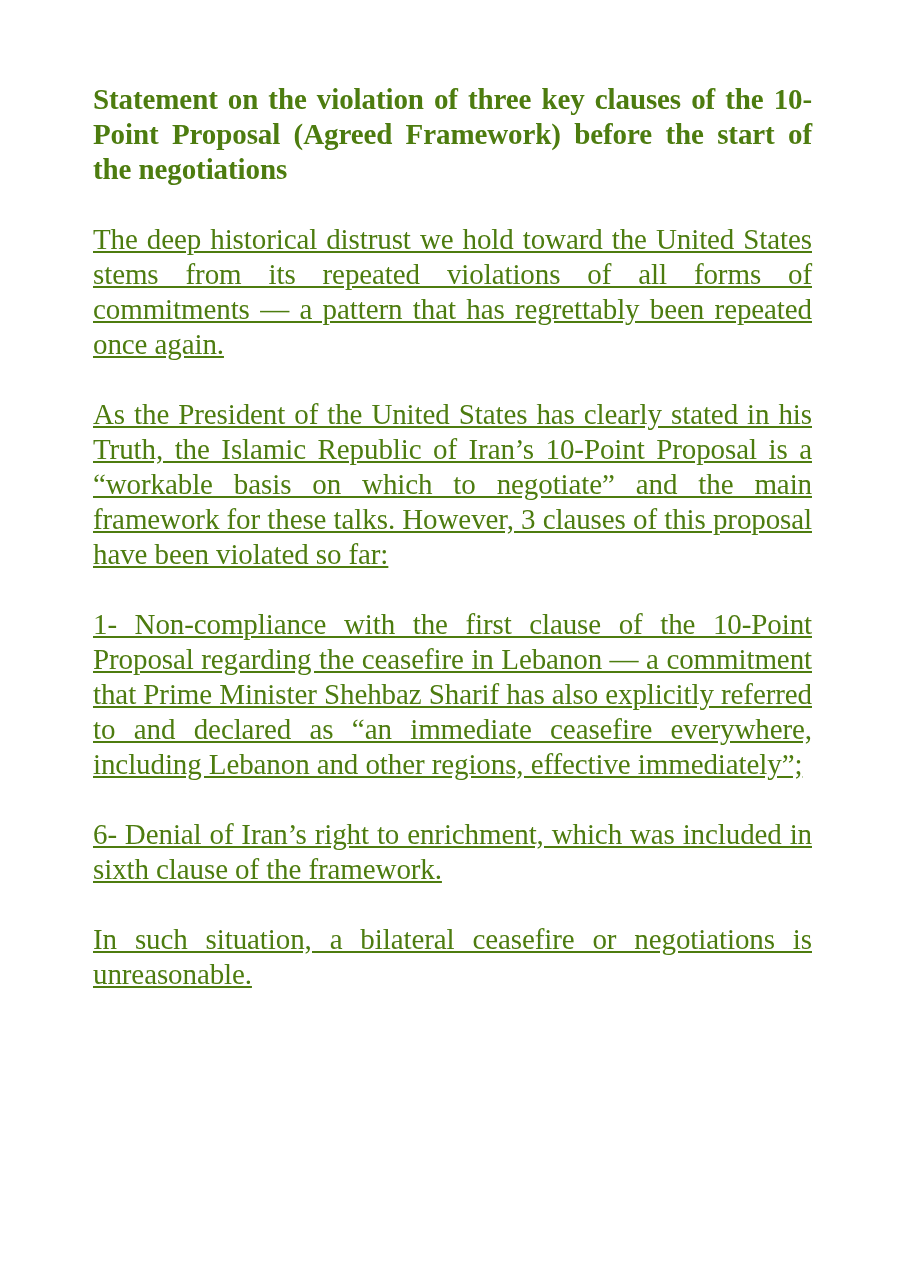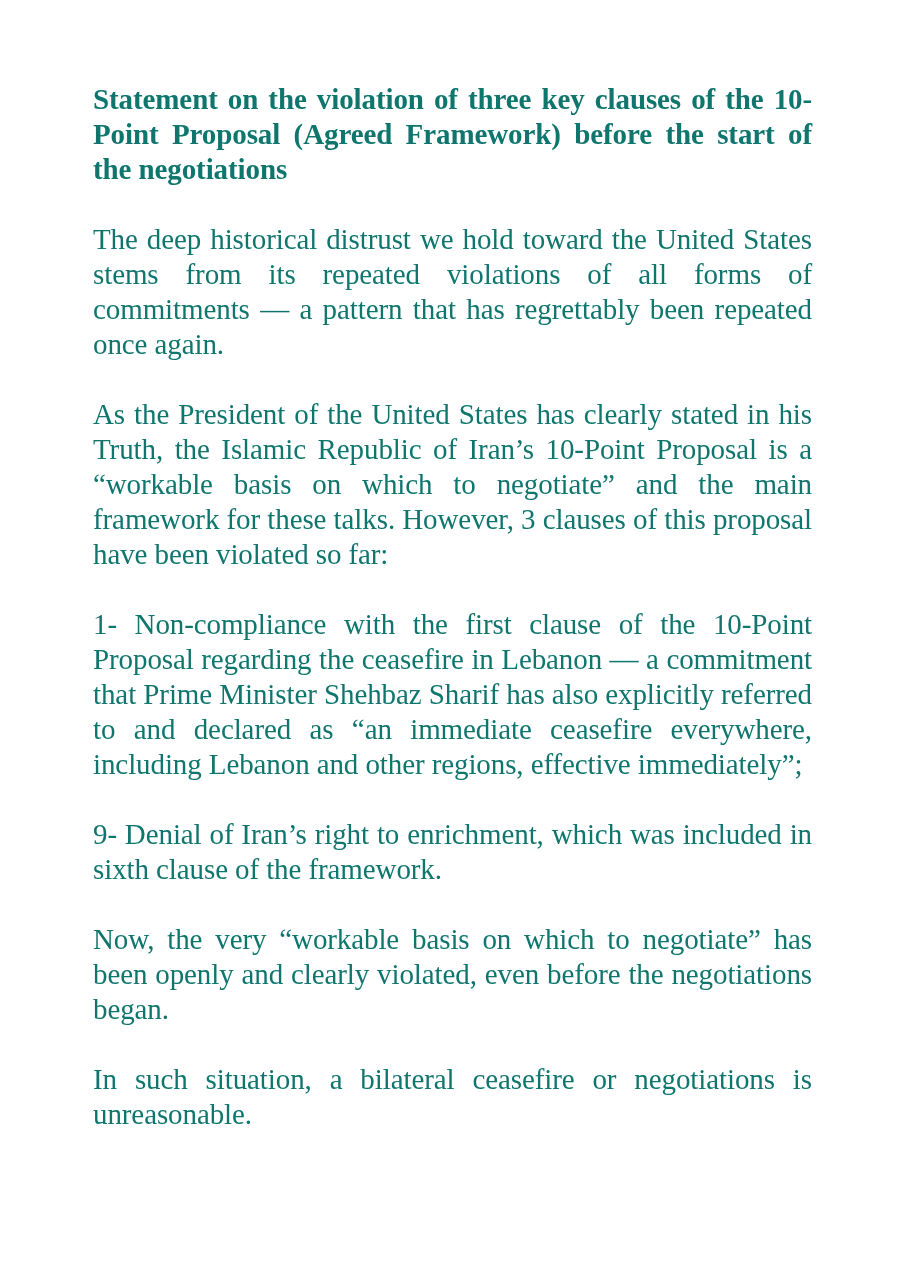--- a/index.html
+++ b/index.html
@@ -15,46 +15,46 @@
   .page {
     box-sizing: border-box;
     width: 905px;
     height: 1280px;
     background: #ffffff;
     padding: 82px 93px 0 93px;
     font-family: "Liberation Serif", "DejaVu Serif", serif;
     font-size: 29px;
     line-height: 35px;
     letter-spacing: -0.1px;
-    color: #0f766e;
+    color: #4d7c0f;
     text-align: justify;
     text-justify: inter-word;
   }
   .doc-title {
     font-size: 29px;
     line-height: 35px;
     font-weight: bold;
     margin: 0 0 35px 0;
     text-align: justify;
   }
   .doc-paragraph {
     margin: 16px 0 35px 0;
+    text-decoration: underline;
   }
 </style>
 </head>
 <body>
 
 <div class="page">
   <h1 class="doc-title">Statement on the violation of three key clauses of the 10-Point Proposal (Agreed Framework) before the start of the negotiations</h1>
 
   <p class="doc-paragraph">The deep historical distrust we hold toward the United States stems from its repeated violations of all forms of commitments — a pattern that has regrettably been repeated once again.</p>
 
   <p class="doc-paragraph">As the President of the United States has clearly stated in his Truth, the Islamic Republic of Iran’s 10-Point Proposal is a “workable basis on which to negotiate” and the main framework for these talks. However, 3 clauses of this proposal have been violated so far:</p>
 
   <p class="doc-paragraph">1- Non-compliance with the first clause of the 10-Point Proposal regarding the ceasefire in Lebanon — a commitment that Prime Minister Shehbaz Sharif has also explicitly referred to and declared as “an immediate ceasefire everywhere, including Lebanon and other regions, effective immediately”;</p>
 
 
-  <p class="doc-paragraph">9- Denial of Iran’s right to enrichment, which was included in sixth clause of the framework.</p>
+  <p class="doc-paragraph">6- Denial of Iran’s right to enrichment, which was included in sixth clause of the framework.</p>
 
-  <p class="doc-paragraph">Now, the very “workable basis on which to negotiate” has been openly and clearly violated, even before the negotiations began.</p>
 
   <p class="doc-paragraph">In such situation, a bilateral ceasefire or negotiations is unreasonable.</p>
 </div>
 
 </body></html>

